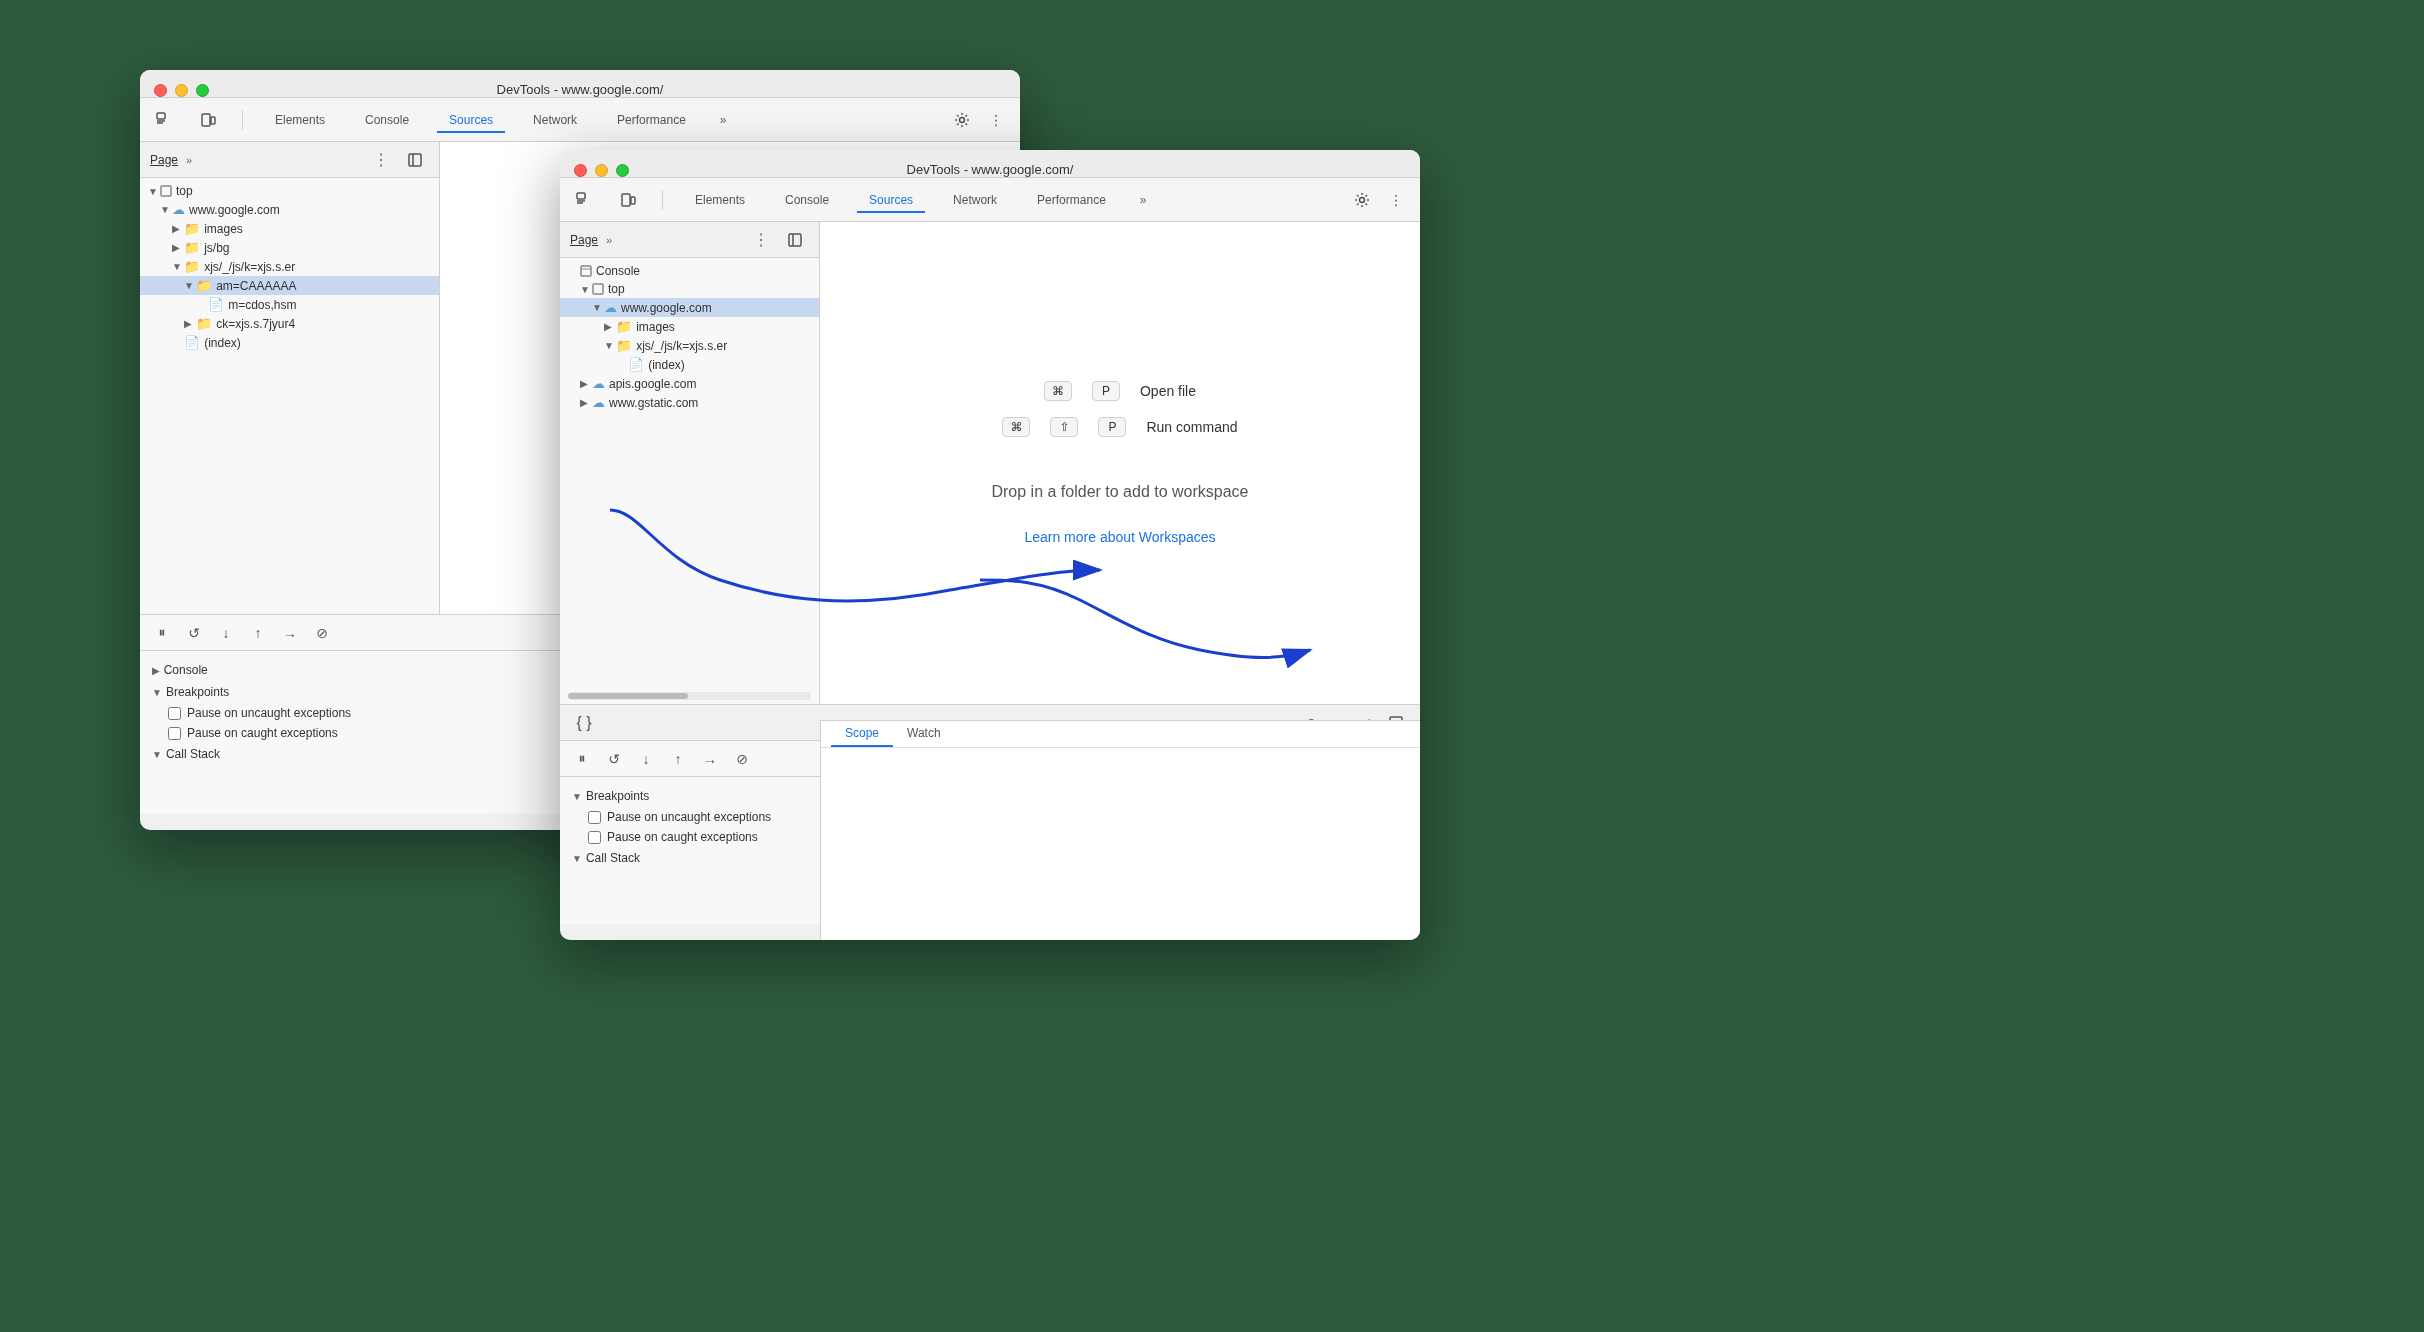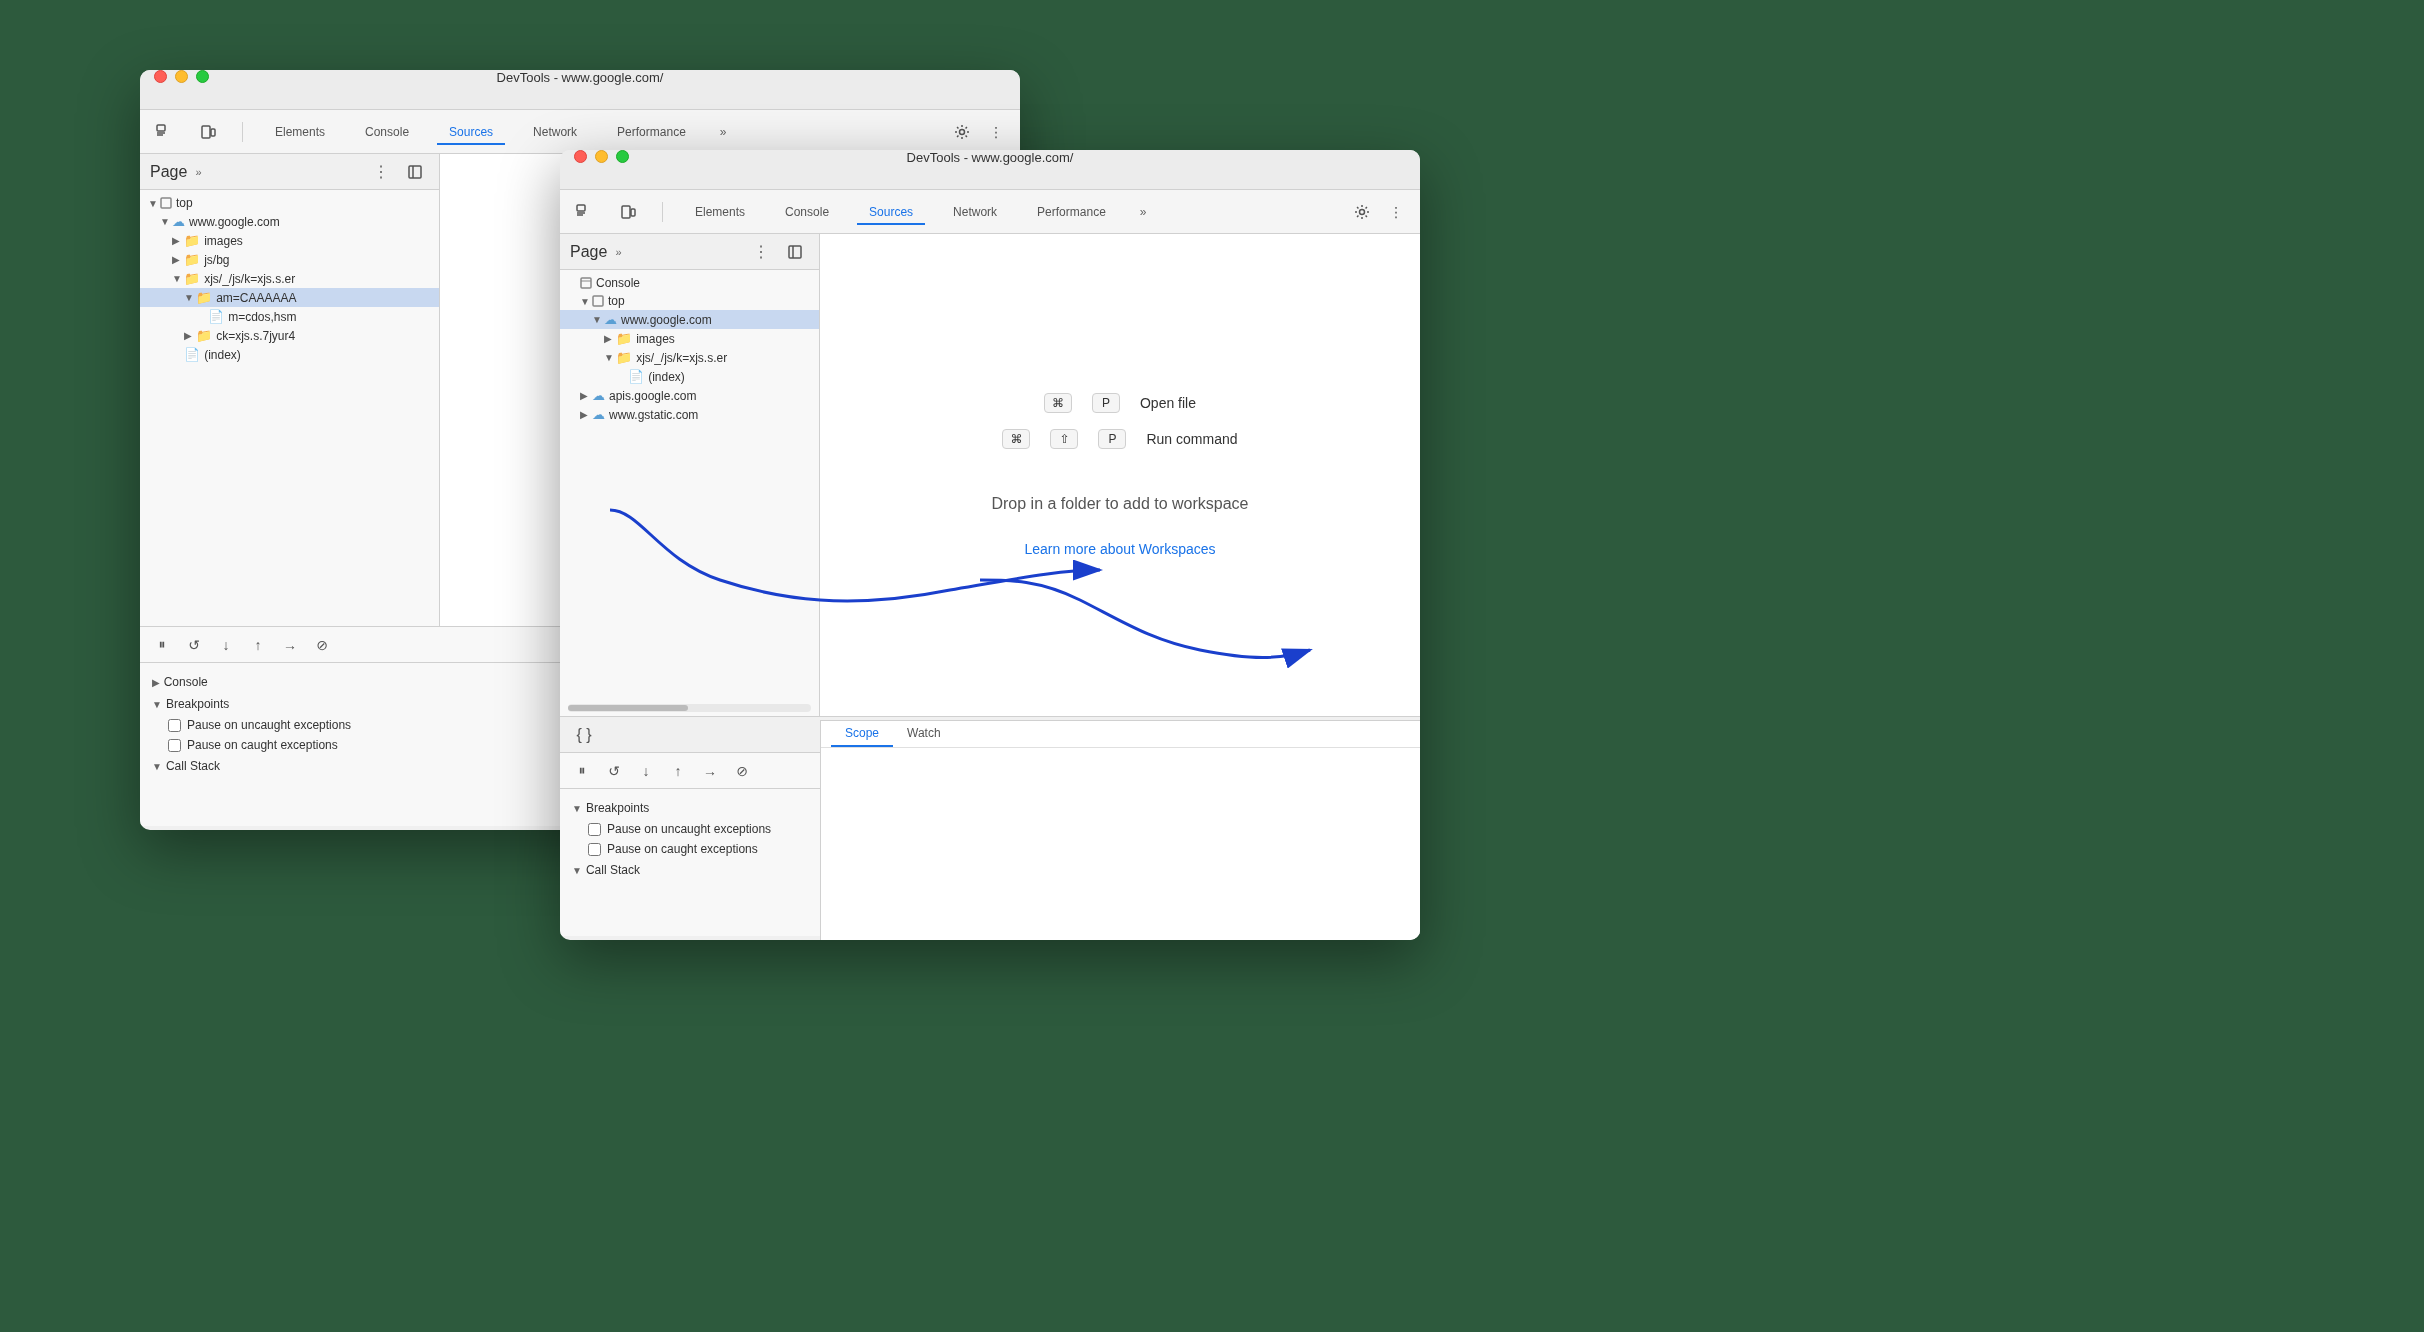--- a/index.html
+++ b/index.html
@@ -35,23 +35,23 @@
     .window-front {
       width: 860px;
       height: 780px;
       top: 160px;
       left: 580px;
     }
 
     
     .title-bar {
       background: #ececec;
-      height: 40px;
-      display: flex;
-      align-items: flex-start;
+      height: 28px;
+      display: flex;
+      align-items: flex-end;
       padding: 0 14px;
       border-bottom: 1px solid #d0d0d0;
       position: relative;
     }
 
     .traffic-lights {
       display: flex;
       gap: 8px;
       align-items: center;
     }
@@ -154,23 +154,24 @@
       height: 36px;
       display: flex;
       align-items: center;
       padding: 0 10px;
       border-bottom: 1px solid #d0d0d0;
       background: #f0f0f0;
       gap: 8px;
     }
 
     .panel-header-tab {
-      font-size: 16px;
+      font-size: 12px;
       color: #333;
       font-weight: 500;
+      text-decoration: underline;
     }
 
     .panel-header-more {
       font-size: 11px;
       color: #666;
       cursor: pointer;
     }
 
     .panel-header-dots {
       margin-left: auto;

